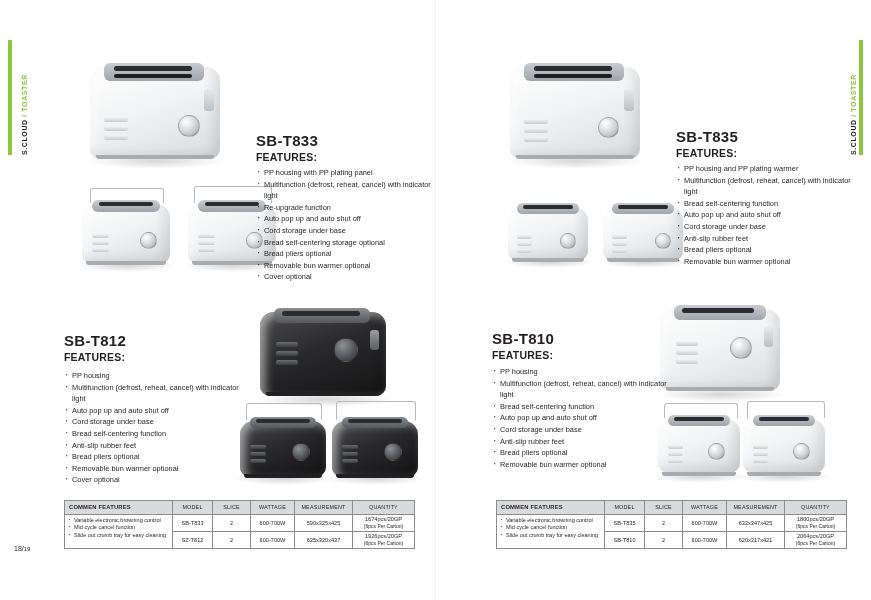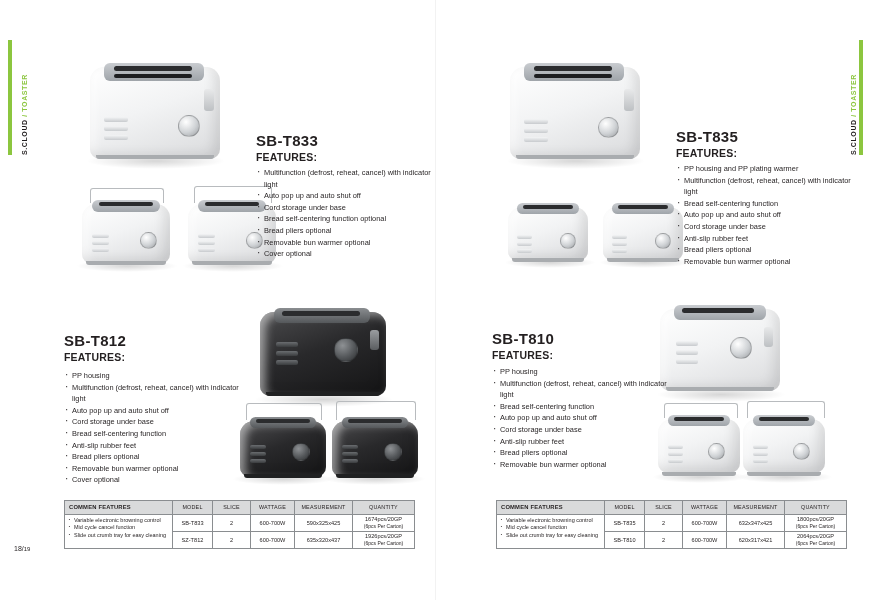--- a/index.html
+++ b/index.html
@@ -288,24 +288,26 @@
     <div class="t-knob" style="left:68px; top:42px; width:15px; height:15px;"></div>
     <div class="t-btn" style="left:20px; top:44px; width:17px; height:4px;"></div>
     <div class="t-btn" style="left:20px; top:51px; width:17px; height:4px;"></div>
     <div class="t-btn" style="left:20px; top:58px; width:17px; height:4px;"></div>
     <div class="t-foot" style="left:14px; top:71px; width:80px;"></div>
   </div>
 
   <div class="title" style="left:256px; top:132px;">SB-T833</div>
   <div class="features-label" style="left:256px; top:151px;">FEATURES:</div>
   <ul class="feat" style="left:256px; top:167px;">
+    <li>PP housing with PP plating panel</li>
     <li>Multifunction (defrost, reheat, cancel) with indicator light</li>
+    <li>Re-upgrade function</li>
     <li>Auto pop up and auto shut off</li>
     <li>Cord storage under base</li>
-    <li>Bread self-centering function optional</li>
+    <li>Bread self-centering storage optional</li>
     <li>Bread pliers optional</li>
     <li>Removable bun warmer optional</li>
     <li>Cover optional</li>
   </ul>
 
   <div class="toaster" style="left:500px; top:55px; width:150px; height:110px;">
     <div class="t-shadow" style="left:6px; top:98px; width:140px; height:16px;"></div>
     <div class="t-body t-white" style="left:10px; top:12px; width:130px; height:92px;"></div>
     <div class="t-slotplate" style="left:24px; top:8px; width:100px; height:18px;"></div>
     <div class="t-slot" style="left:34px; top:11px; width:78px; height:5px;"></div>

